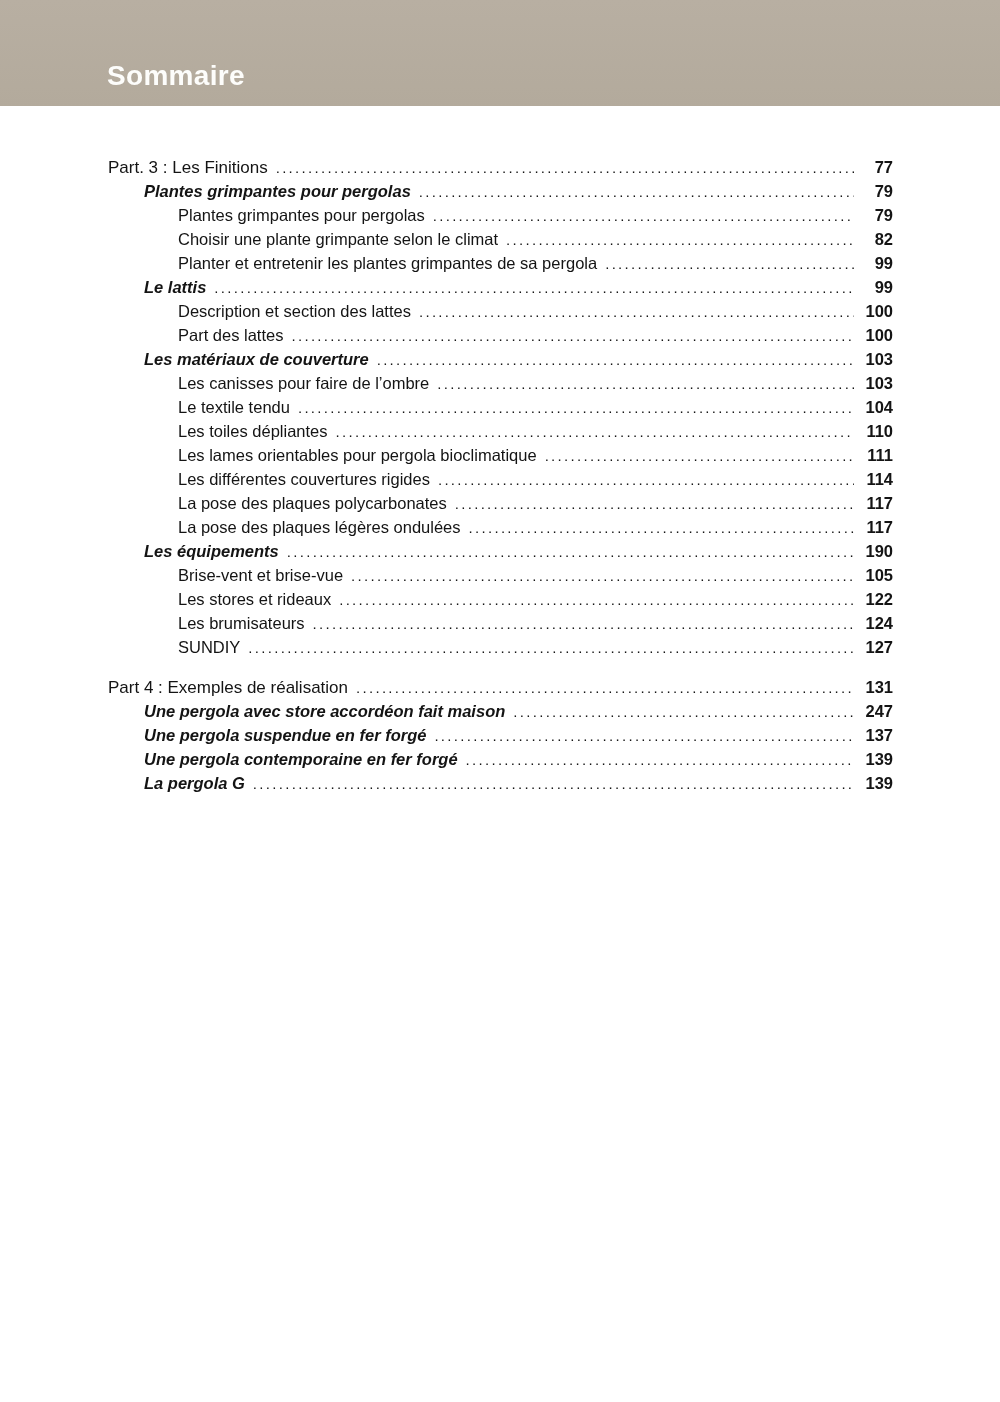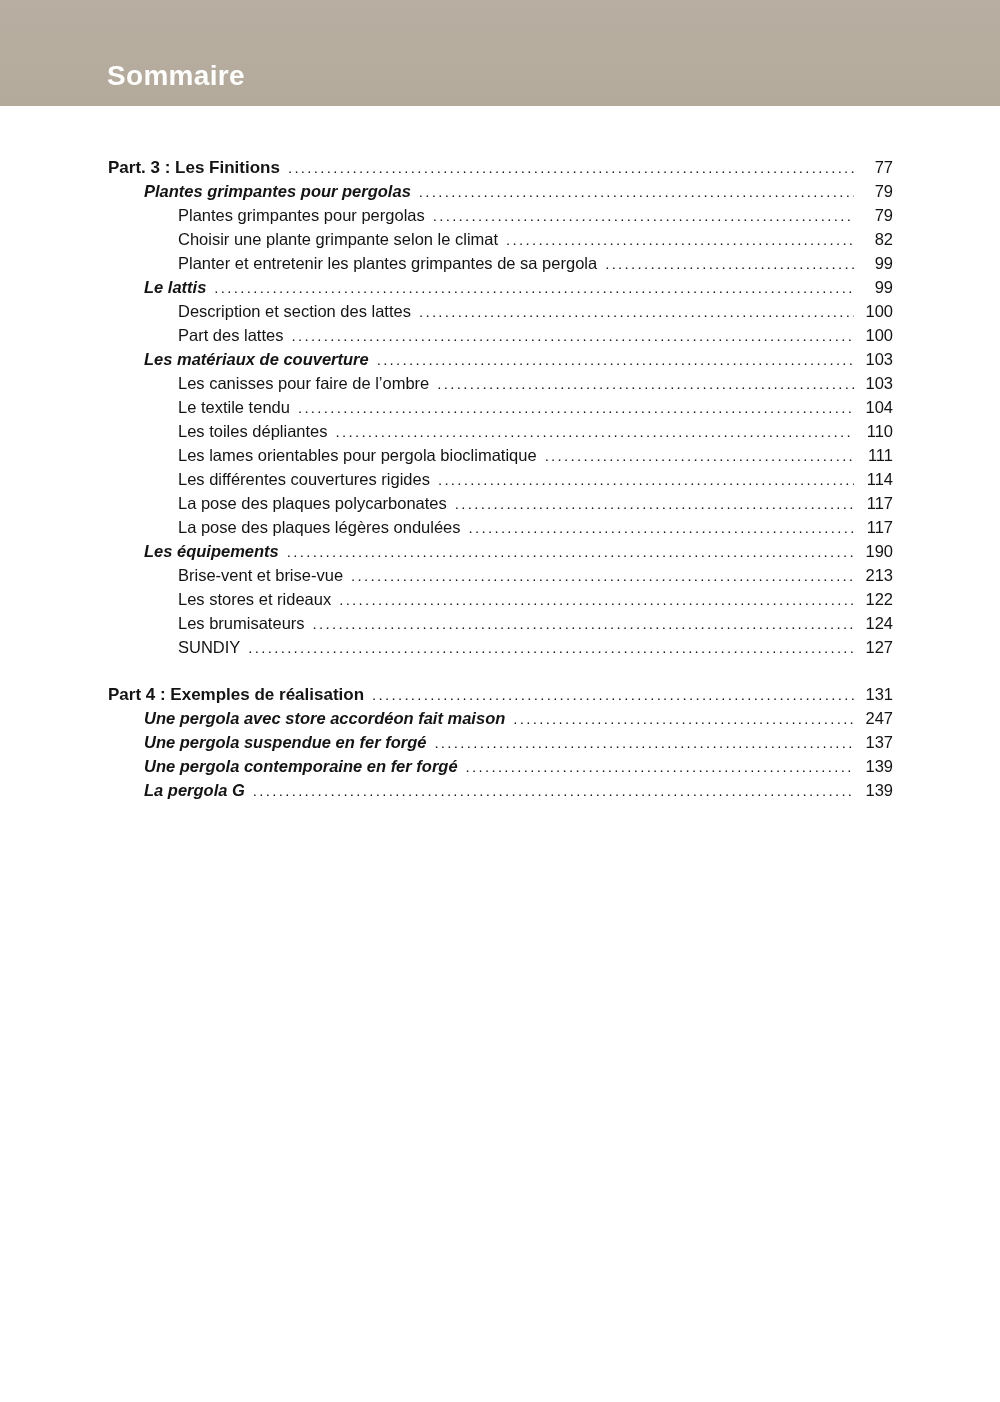--- a/index.html
+++ b/index.html
@@ -35,28 +35,28 @@
     margin: 49px 107px 0 108px;
   }
   .toc-row {
     display: flex;
     align-items: baseline;
     height: 24px;
     line-height: 24px;
     font-size: 16.5px;
   }
   .toc-row[data-gap="1"] {
-    margin-top: 23px;
+    margin-top: 16px;
   }
   .toc-row .label {
     white-space: nowrap;
     flex: 0 0 auto;
   }
   .toc-row[data-level="0"] .label {
-    font-weight: 700;
+    font-weight: 400;
     font-size: 17px;
   }
   .toc-row[data-level="1"] .label {
     font-weight: 700;
     font-style: italic;
     margin-left: 36px;
   }
   .toc-row[data-level="2"] .label {
     margin-left: 70px;
   }
@@ -70,21 +70,21 @@
     color: #161616;
   }
   .leader::after {
     content: "........................................................................................................................................................................................................................................";
   }
   .pagenum {
     flex: 0 0 auto;
     min-width: 32px;
     text-align: right;
     font-size: 16.5px;
-    font-weight: 400;
+    font-weight: 700;
   }
 </style>
 </head>
 <body>
 
 <header class="page-header">
   <h1>Sommaire</h1>
 </header>
 
 <main class="toc">
@@ -188,21 +188,21 @@
 
       <div class="toc-row" data-level="1">
         <span class="label">Les équipements</span>
         <span class="leader"></span>
         <span class="pagenum">190</span>
       </div>
 
       <div class="toc-row" data-level="2">
         <span class="label">Brise-vent et brise-vue</span>
         <span class="leader"></span>
-        <span class="pagenum">213</span>
+        <span class="pagenum">105</span>
       </div>
 
       <div class="toc-row" data-level="2">
         <span class="label">Les stores et rideaux</span>
         <span class="leader"></span>
         <span class="pagenum">122</span>
       </div>
 
       <div class="toc-row" data-level="2">
         <span class="label">Les brumisateurs</span>

